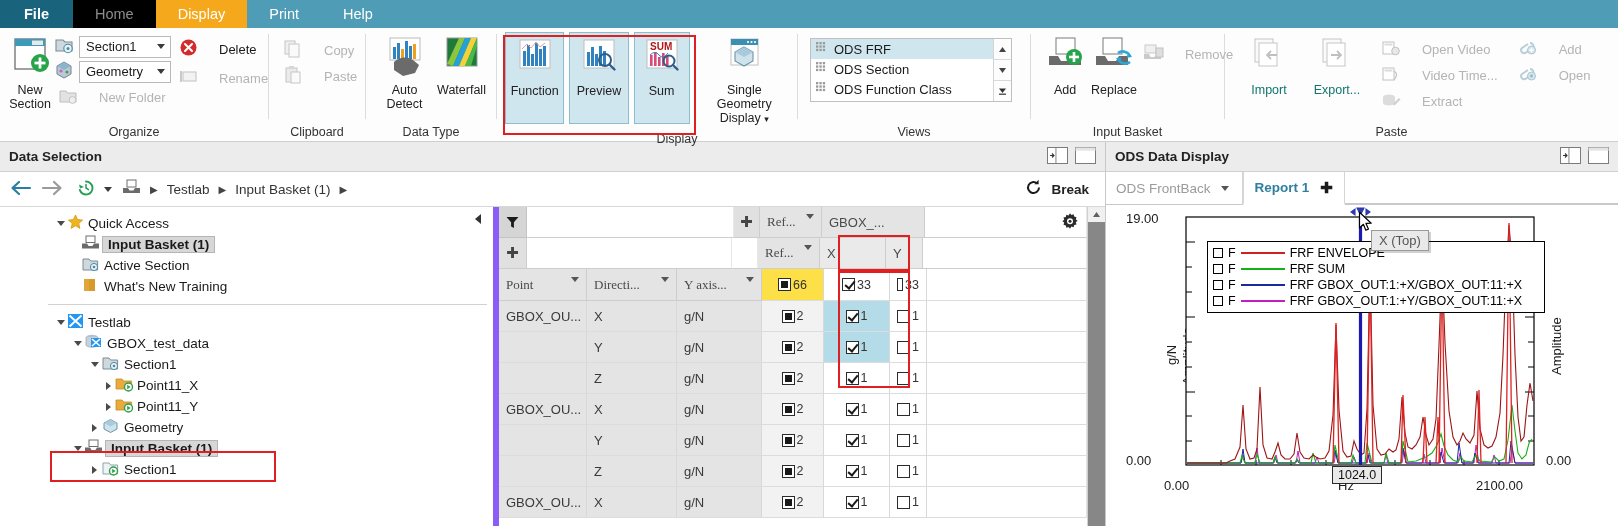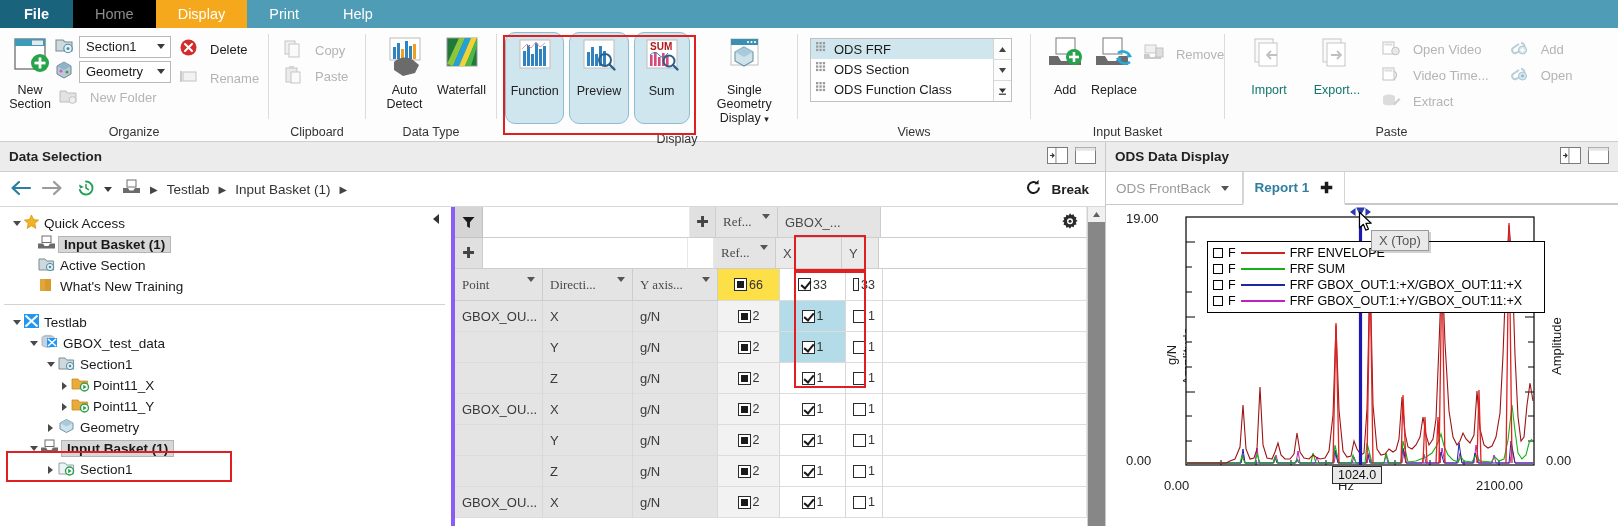--- a/index.html
+++ b/index.html
@@ -21,25 +21,25 @@
 
   
   .ribbon{height:113px;background:#fdfdfd;border-bottom:1px solid #cfcfcf;
           display:flex;position:relative;}
   .rgroup{position:relative;display:flex;flex-direction:column;height:113px;}
   .rgroup .gbody{flex:1;display:flex;align-items:flex-start;padding:4px 6px 0 6px;}
   .gtitle{height:18px;line-height:18px;text-align:center;font-size:12.5px;color:#333;}
   .gsep{width:1px;background:#dcdcdc;margin:6px 0 22px 0;}
 
   .bigbtn{display:flex;flex-direction:column;align-items:center;justify-content:flex-start;
-          width:64px;padding:4px 2px;cursor:default;border-radius:10px;}
+          width:64px;padding:4px 2px;cursor:default;}
   .bigbtn .lbl{font-size:12.5px;text-align:center;line-height:14px;color:#222;margin-top:2px;}
   .bigbtn.disabled .lbl{color:#0f766e;}
 
-  .smallbtn{display:flex;align-items:center;gap:12px;height:26px;padding:0 4px;cursor:default;font-size:13px;}
+  .smallbtn{display:flex;align-items:center;gap:21px;height:26px;padding:0 4px;cursor:default;font-size:13px;}
   .smallbtn.disabled{color:#b4b4b4;}
 
   .combo{display:flex;align-items:center;border:1px solid #b9b9b9;background:#fff;
          height:22px;width:88px;padding:0 2px 0 6px;font-size:13px;box-sizing:border-box;}
   .combo .cval{flex:1;white-space:nowrap;overflow:hidden;}
   .caret{width:0;height:0;border-left:4px solid transparent;border-right:4px solid transparent;
          border-top:5px solid #3b3b3b;margin-right:3px;}
 
   
   .listbox{border:1px solid #c0c0c0;background:#fff;width:200px;height:62px;display:flex;}
@@ -63,22 +63,22 @@
   .ptitle .sp{flex:1;}
 
   .navbar{height:34px;display:flex;align-items:center;gap:9px;padding:0 10px;
           border-bottom:1px solid #d8d8d8;background:#fff;font-size:13.5px;}
   .crumb{color:#333;}
   .crumbsep{color:#444;font-size:10px;}
   .navbar .sp{flex:1;}
   .breaklbl{font-weight:bold;color:#222;}
 
   .body2{flex:1;display:flex;min-height:0;}
-  .tree{width:455px;border-right:4px solid #8b5cf6;position:relative;background:#fff;
-        padding-top:6px;box-sizing:border-box;overflow:hidden;}
+  .tree{width:455px;border-right:6px solid #8b5cf6;position:relative;background:#fff;
+        padding-top:6px;box-sizing:border-box;overflow:hidden;margin-left:44px;}
   .tnode{display:flex;align-items:center;height:21px;font-size:13.5px;color:#1a1a1a;white-space:nowrap;}
   .tw{width:13px;display:flex;align-items:center;justify-content:center;flex:0 0 13px;}
   .tri-d{width:0;height:0;border-left:4.5px solid transparent;border-right:4.5px solid transparent;border-top:5.5px solid #4a4a4a;}
   .tri-r{width:0;height:0;border-top:4.5px solid transparent;border-bottom:4.5px solid transparent;border-left:5.5px solid #4a4a4a;}
   .tlabel{margin-left:4px;}
   .tsel{background:#d7d7d7;border:1px solid #b5b5b5;padding:0 5px;font-weight:bold;margin-left:2px;}
   .tdivider{height:1px;background:#d2d2d2;margin:7px 6px 7px 4px;}
   .collapse-arrow{position:absolute;right:8px;top:6px;}
 
   

